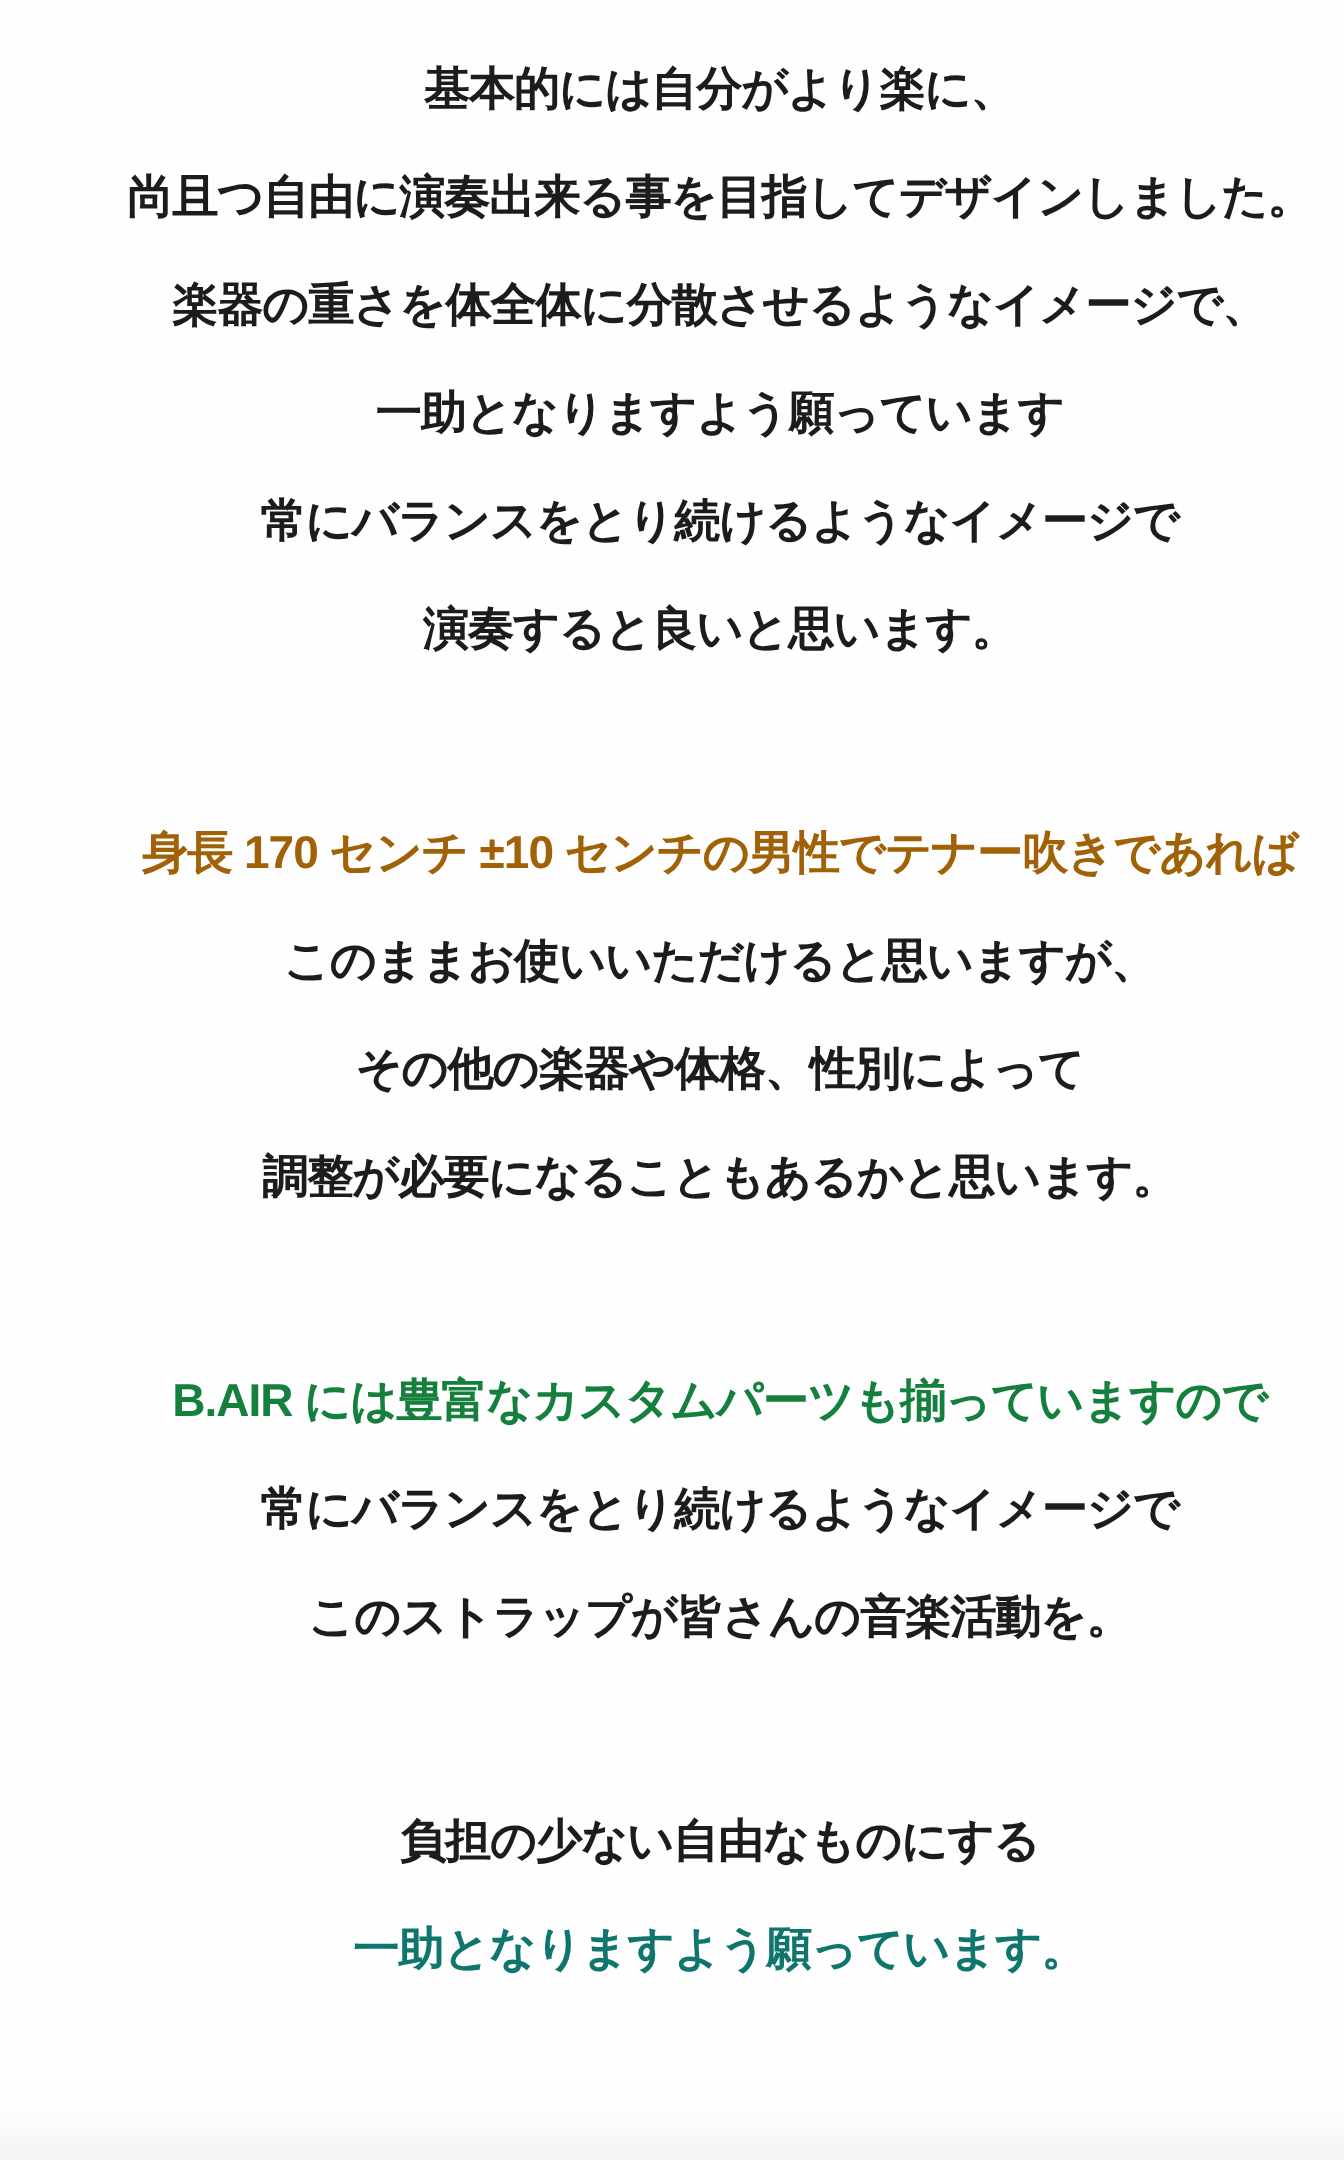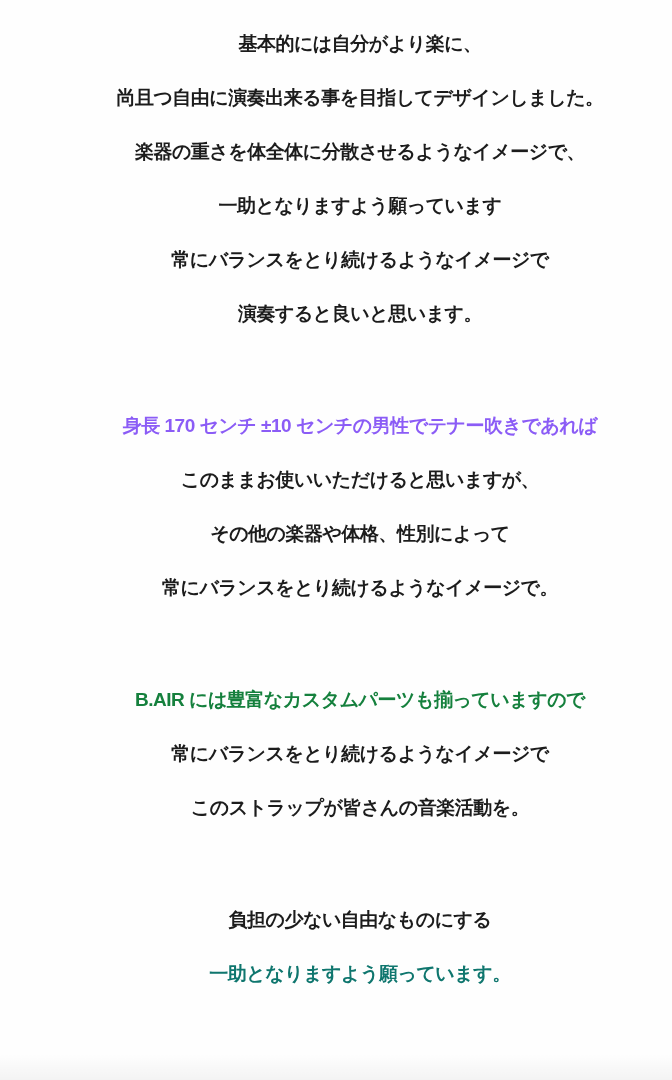--- a/index.html
+++ b/index.html
@@ -26,21 +26,21 @@
     margin: 0 0 58px 0;
   }
   .paragraph:last-child {
     margin-bottom: 0;
   }
   .line {
     height: 54px;
     display: flex;
     align-items: center;
     justify-content: center;
-    font-size: 19px;
+    font-size: 23px;
     font-weight: bold;
     color: #1c1c1c;
     letter-spacing: -0.5px;
     white-space: pre;
     text-align: center;
     margin-left: 48px;
   }
   .bottom-shade {
     position: absolute;
     left: 0;
@@ -60,24 +60,24 @@
     <div class="paragraph">
       <div class="line" style="color: rgb(28, 28, 28);">基本的には自分がより楽に、</div>
       <div class="line" style="color: rgb(28, 28, 28);">尚且つ自由に演奏出来る事を目指してデザインしました。</div>
       <div class="line" style="color: rgb(28, 28, 28);">楽器の重さを体全体に分散させるようなイメージで、</div>
       <div class="line" style="color: rgb(28, 28, 28);">一助となりますよう願っています</div>
       <div class="line" style="color: rgb(28, 28, 28);">常にバランスをとり続けるようなイメージで</div>
       <div class="line" style="color: rgb(28, 28, 28);">演奏すると良いと思います。</div>
     </div>
 
     <div class="paragraph">
-      <div class="line" style="color: #8b5cf6; text-align: right;">身長 170 センチ ±10 センチの男性でテナー吹きであれば</div>
+      <div class="line" style="color: #a16207; text-align: right;">身長 170 センチ ±10 センチの男性でテナー吹きであれば</div>
       <div class="line" style="color: rgb(28, 28, 28);">このままお使いいただけると思いますが、</div>
       <div class="line" style="color: rgb(28, 28, 28);">その他の楽器や体格、性別によって</div>
-      <div class="line" style="color: rgb(28, 28, 28);">常にバランスをとり続けるようなイメージで。</div>
+      <div class="line" style="color: rgb(28, 28, 28);">調整が必要になることもあるかと思います。</div>
     </div>
 
     <div class="paragraph">
       <div class="line" style="color: #15803d;">B.AIR には豊富なカスタムパーツも揃っていますので</div>
       <div class="line" style="color: rgb(28, 28, 28);">常にバランスをとり続けるようなイメージで</div>
       <div class="line" style="color: rgb(28, 28, 28);">このストラップが皆さんの音楽活動を。</div>
     </div>
 
     <div class="paragraph">
       <div class="line" style="color: rgb(28, 28, 28);">負担の少ない自由なものにする</div>

